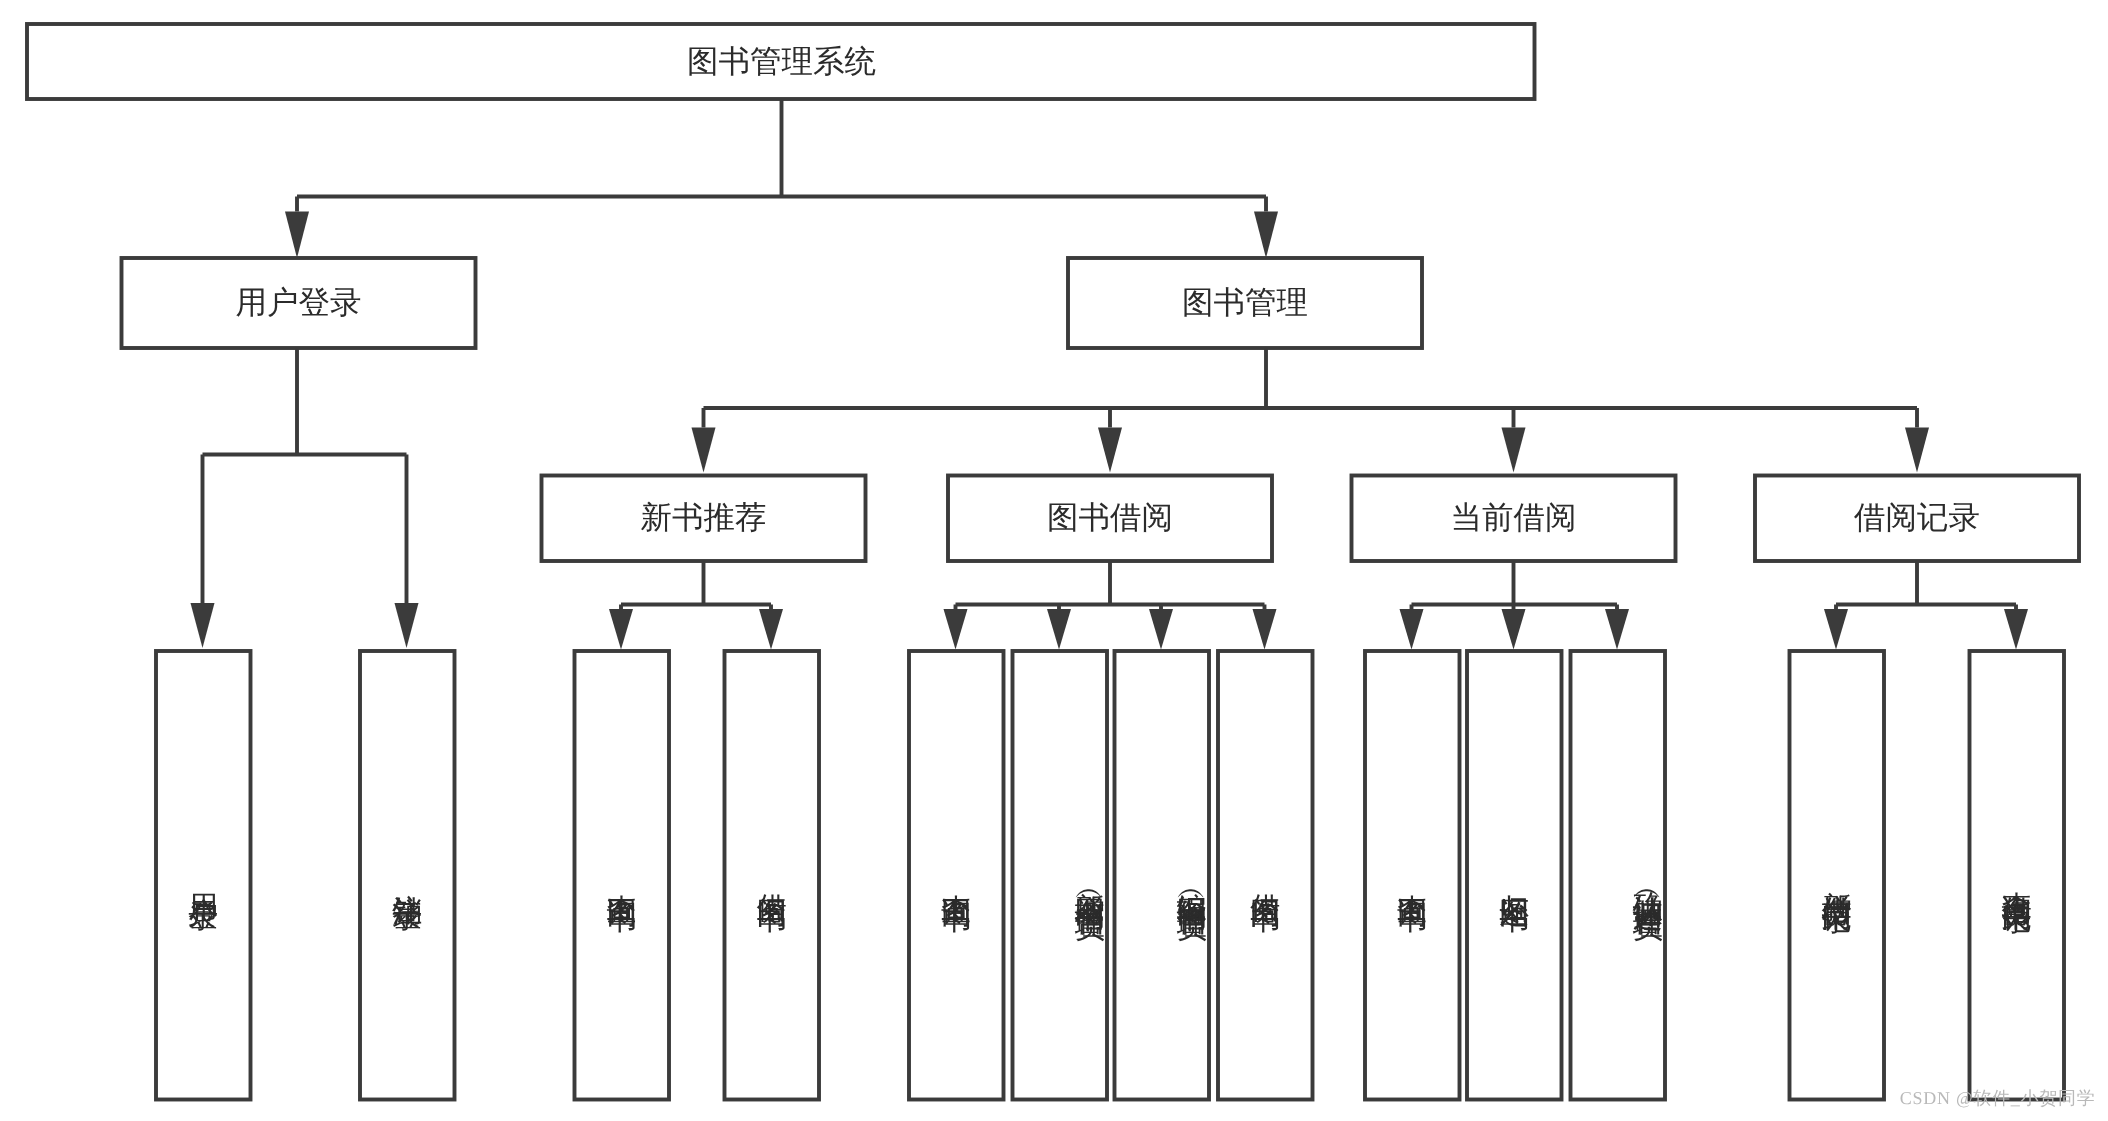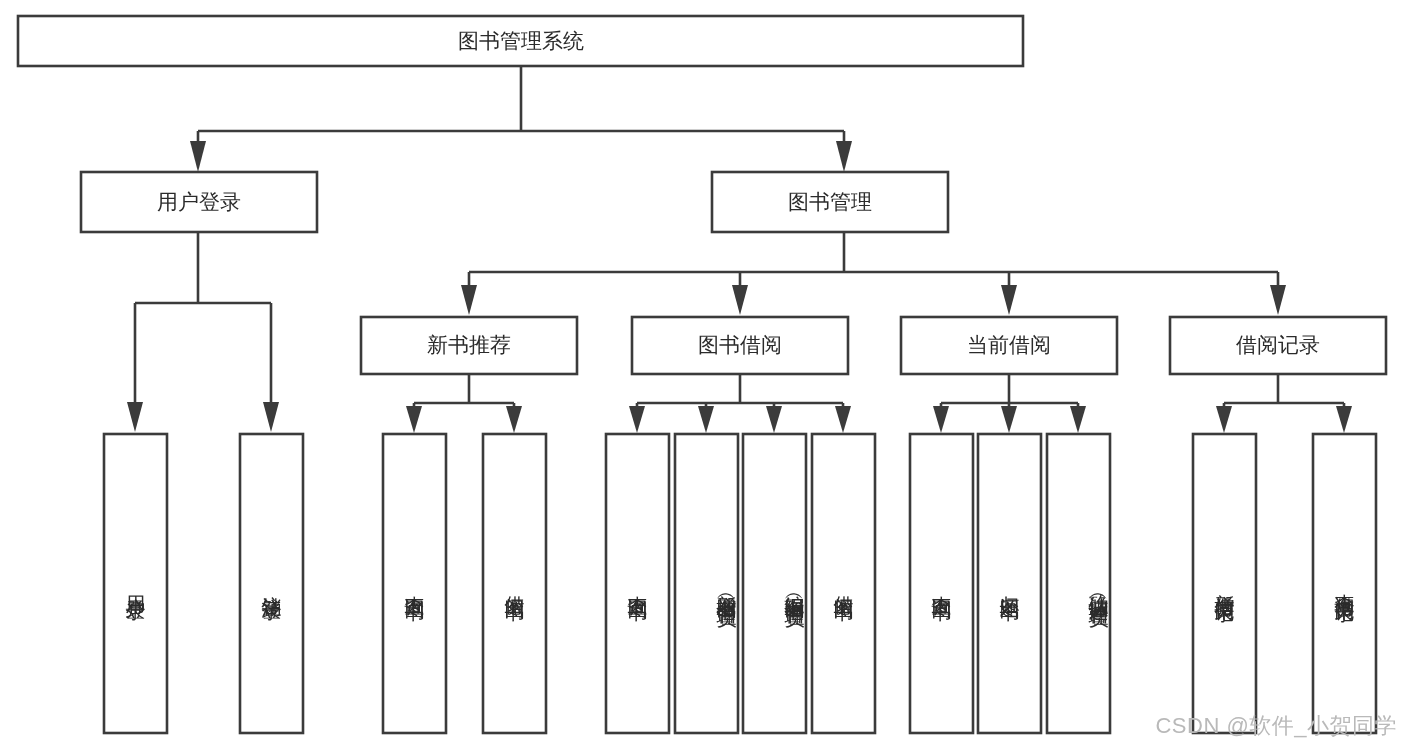--- a/index.html
+++ b/index.html
@@ -60,22 +60,22 @@
     letter-spacing: 2px;
     color: #2b2b2b;
     white-space: nowrap;
     text-align: center;
     pointer-events: none;
   }
   .watermark {
     position: absolute;
     right: 8px;
     bottom: 6px;
-    font-family: Liberation Sans, sans-serif;
-    font-size: 22px;
+    font-family: Liberation Serif, serif;
+    font-size: 12px;
     color: #b9b9b9;
     letter-spacing: 0.5px;
     white-space: nowrap;
   }
 </style>
 </head>
 <body>
 
 <div id="diagram-root" style="background: rgb(255, 255, 255);">
 

